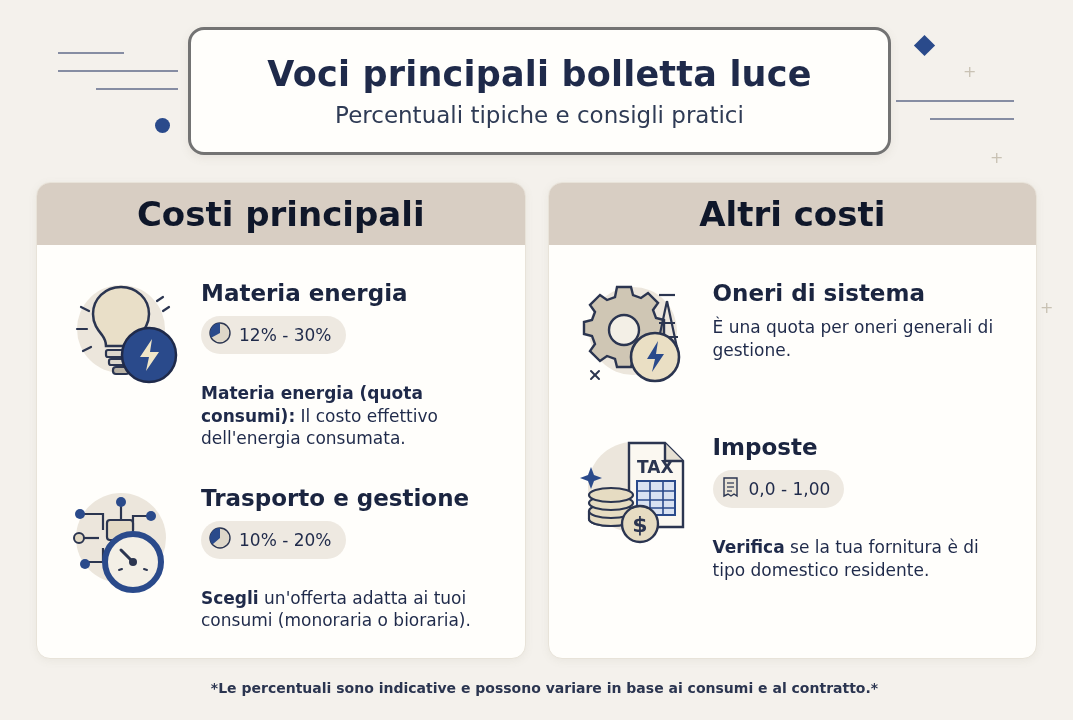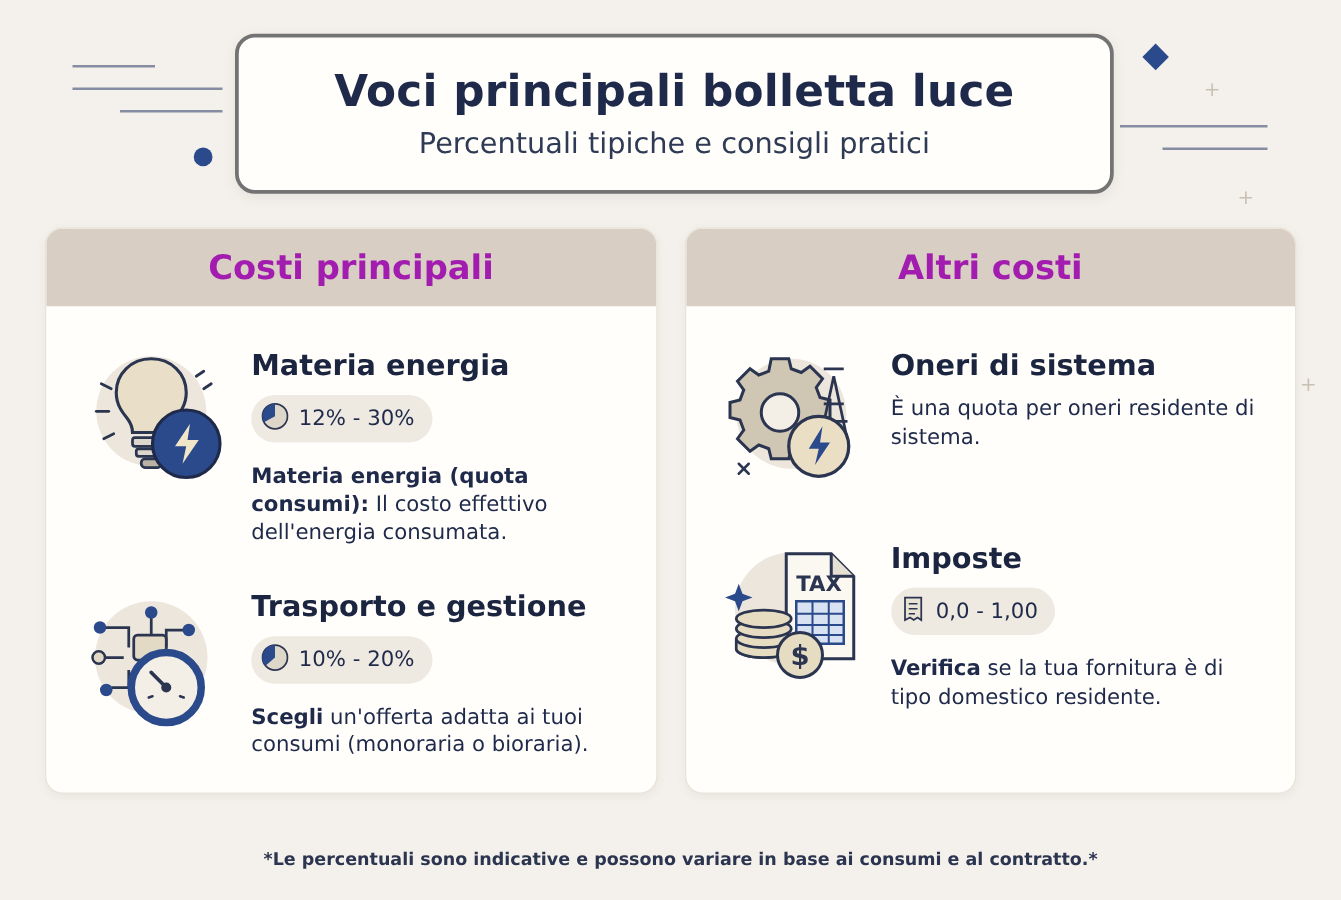--- a/index.html
+++ b/index.html
@@ -87,23 +87,23 @@
     overflow: hidden;
   }
   .card-head {
     background: #d8cec3;
     height: 62px;
     display: flex;
     align-items: center;
     justify-content: center;
   }
   .card-head-title {
-    font-size: 27px;
+    font-size: 34px;
     font-weight: bold;
-    color: #a21caf;
+    color: #0f172a;
     text-align: center;
   }
   .card-body {
     padding: 26px 22px 26px 22px;
     display: flex;
     flex-direction: column;
     gap: 26px;
   }
 
   .item {
@@ -129,21 +129,21 @@
     margin: 0 0 10px 0;
     line-height: 1.1;
   }
   .badge {
     display: inline-flex;
     align-items: center;
     gap: 8px;
     background: #eee9e1;
     border-radius: 20px;
     padding: 6px 14px 6px 8px;
-    margin-bottom: 16px;
+    margin-bottom: 28px;
   }
   .badge-text {
     font-size: 17px;
     color: #1f2a4a;
   }
   .item-desc {
     font-size: 17px;
     color: #1f2a4a;
     line-height: 1.32;
     margin: 0;
@@ -288,21 +288,21 @@
             <circle cx="84" cy="86" r="24" fill="#eadfc4" stroke="#2b3550" stroke-width="2.6"></circle>
             <path d="M87 70l-11 18h8l-3 13 12-18h-8z" fill="#2a4a8b"></path>
             <g stroke="#2b3550" stroke-width="2" stroke-linecap="round">
               <line x1="20" y1="100" x2="28" y2="108"></line>
               <line x1="28" y1="100" x2="20" y2="108"></line>
             </g>
           </svg>
         </div>
         <div class="item-text">
           <h2 class="item-title">Oneri di sistema</h2>
-          <p class="item-desc"><b></b><span>È una quota per oneri residente di sistema.</span></p>
+          <p class="item-desc"><b></b><span>È una quota per oneri generali di gestione.</span></p>
         </div>
       </div>
 
       <div class="item">
         <div class="item-icon">
           <svg width="128" height="128" viewBox="0 0 128 128">
             <circle cx="62" cy="62" r="45" fill="#ece6dc"></circle>
             <path d="M58 18h36l18 18v66H58z" fill="#fbf8f1" stroke="#2b3550" stroke-width="2.4"></path>
             <path d="M94 18v18h18" fill="#e6e0d3" stroke="#2b3550" stroke-width="2.4"></path>
             <text x="66" y="48" font-family="DejaVu Sans, sans-serif" font-size="17" font-weight="bold" fill="#2b3550">TAX</text>

